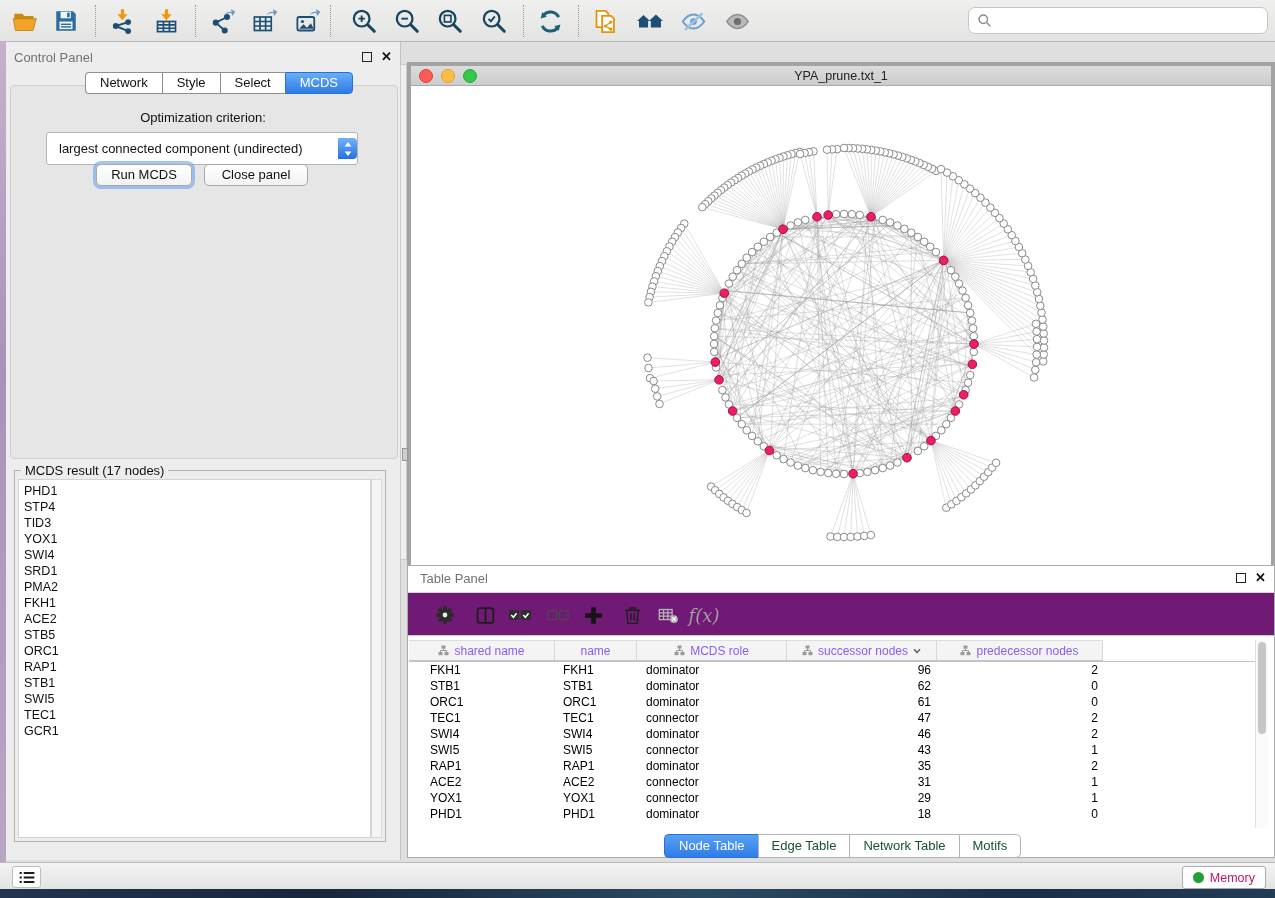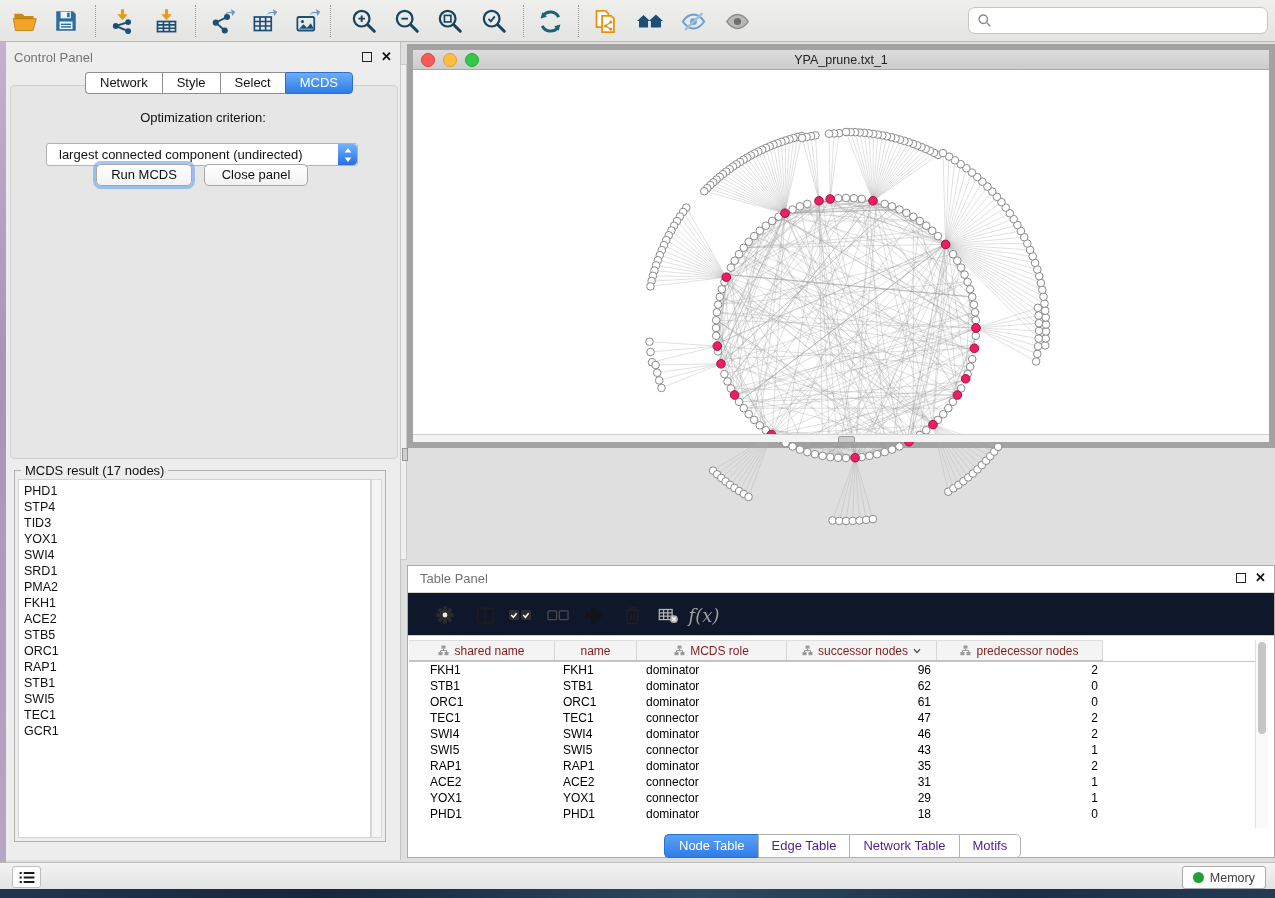--- a/index.html
+++ b/index.html
@@ -28,78 +28,78 @@
   .float-ic{width:8px;height:8px;border:1.5px solid #222;display:inline-block;}
   .close-ic{font-size:13px;font-weight:bold;color:#111;line-height:10px;}
   #cp-tabs{position:absolute;left:79px;top:30px;height:16px;display:flex;z-index:3;}
   .cp-tab{height:20px;line-height:20px;padding:0 14px;font-size:13px;background:#fff;border:1px solid #8f8f8f;border-right:none;color:#111;}
   .cp-tab:first-child{border-radius:4px 0 0 4px;}
   .cp-tab:last-child{border-right:1px solid #8f8f8f;border-radius:0 4px 4px 0;}
   .cp-tab.sel{background:linear-gradient(#6aaef8,#2d7ce6);color:#fff;border-color:#2d6fd0;}
   #cp-card{position:absolute;left:4px;top:43px;width:386px;height:372px;background:#e6e6e6;
     border:1px solid #cfcfcf;border-radius:4px;}
   #opt-label{position:absolute;left:0;top:68px;width:100%;text-align:center;font-size:13px;color:#111;}
-  #criterion{position:absolute;left:40px;top:101px;width:312px;height:23px;background:#fff;border:1px solid #b4b4b4;
+  #criterion{position:absolute;left:40px;top:90px;width:312px;height:33px;background:#fff;border:1px solid #b4b4b4;
     border-radius:3px;box-sizing:border-box;display:flex;align-items:center;font-size:13px;color:#111;}
   #criterion .val{flex:1;padding-left:12px;white-space:nowrap;}
   #criterion .stepper{width:19px;height:21px;border-radius:0 4px 4px 0;background:linear-gradient(#74b2f8,#2470e2);
     display:flex;flex-direction:column;align-items:center;justify-content:center;gap:1px;}
   .btn{background:linear-gradient(#ffffff,#f2f2f2);border:1px solid #a8a8a8;border-radius:5px;font-size:13px;color:#111;
     height:22px;line-height:20px;text-align:center;box-sizing:border-box;}
   #run-btn{position:absolute;left:90px;top:122px;width:96px;box-shadow:0 0 0 3px rgba(106,160,235,.6);border-color:#7republic;}
   #closep-btn{position:absolute;left:198px;top:122px;width:104px;}
   #mcds-group{position:absolute;left:8px;top:428px;width:370px;height:370px;border:1px solid #b2b2b2;}
   #mcds-legend{position:absolute;left:6px;top:-8px;background:#ededed;padding:0 4px;font-size:13px;color:#111;}
   #mcds-list{position:absolute;left:3px;top:8px;right:14px;bottom:3px;background:#fff;border:1px solid #d2d2d2;
     overflow:hidden;padding:3px 0 0 5px;}
   #mcds-scroll{position:absolute;top:8px;right:3px;bottom:3px;width:11px;background:#f4f4f4;border:1px solid #d8d8d8;box-sizing:border-box;}
   .mcds-item{font-size:12.5px;line-height:16px;color:#111;}
   
-  #net-win{position:absolute;left:407px;top:44px;width:868px;height:404px;background:#fff;border:6px solid #a3a3a3;box-sizing:border-box;}
+  #net-win{position:absolute;left:407px;top:62px;width:868px;height:516px;background:#fff;border:4px solid #a3a3a3;box-sizing:border-box;}
   #net-titlebar{position:absolute;left:0;top:0;width:100%;height:20px;background:linear-gradient(#dadada,#cactus);
     background:linear-gradient(#dcdcdc,#cccccc);border-bottom:1px solid #aaa;display:flex;align-items:center;box-sizing:border-box;}
   .tl{width:12px;height:12px;border-radius:50%;margin-left:8px;}
   #net-title{position:absolute;left:0;width:100%;text-align:center;font-size:12.5px;color:#222;}
   #net-hscroll{position:absolute;left:0;bottom:0;width:100%;height:8px;background:#f3f3f3;border-top:1px solid #d0d0d0;box-sizing:border-box;}
   #net-hthumb{position:absolute;left:425px;top:1px;width:15px;height:5px;background:#cfcfcf;border:1px solid #9b9b9b;border-radius:2px;}
   #net-vscroll{position:absolute;left:400px;top:64px;width:7px;height:496px;background:#efefef;border:1px solid #cacaca;box-sizing:border-box;}
   #net-vthumb{position:absolute;left:1px;top:383px;width:4px;height:11px;background:#cfcfcf;border:1px solid #979797;}
   
   #table-panel{position:absolute;left:407px;top:565px;width:868px;height:293px;background:#fff;border:1px solid #ababab;box-sizing:border-box;}
   #tp-header{position:absolute;left:12px;top:4px;right:8px;height:16px;display:flex;align-items:center;}
-  #tp-toolbar{position:absolute;left:0;top:26px;width:100%;height:44px;background:#0f172a;border-top:1px solid #d6d6d6;border-bottom:1px solid #cfcfcf;box-sizing:border-box;}
+  #tp-toolbar{position:absolute;left:0;top:26px;width:100%;height:44px;background:#701a75;border-top:1px solid #d6d6d6;border-bottom:1px solid #cfcfcf;box-sizing:border-box;}
   .tpbtn{position:absolute;top:7px;width:30px;height:30px;display:flex;align-items:center;justify-content:center;}
   .fx{font-family:"DejaVu Serif",serif;font-style:italic;font-size:18px;color:#a0a0a0;}
   #tbl{position:absolute;left:1px;top:74px;width:856px;}
   #tbl-headrow{display:flex;height:19px;background:#f4f4f4;border-bottom:1px solid #c4c4c4;border-top:1px solid #dddddd;width:694px;}
-  .hcell{display:flex;align-items:center;justify-content:center;gap:5px;font-size:12px;color:#7f1d1d;border-right:1px solid #d8d8d8;box-sizing:border-box;height:19px;}
+  .hcell{display:flex;align-items:center;justify-content:center;gap:5px;font-size:12px;color:#8b5cf6;border-right:1px solid #d8d8d8;box-sizing:border-box;height:19px;}
   .hcell:nth-of-type(1){width:146px;} .hcell:nth-of-type(2){width:82px;}
   .hcell:nth-of-type(3){width:150px;} .hcell:nth-of-type(4){width:150px;}
   .hcell:nth-of-type(5){width:166px;border-right:1px solid #d8d8d8;text-align:right;}
   .trow{display:flex;height:16px;line-height:16px;font-size:12px;color:#000;}
   .trow span{display:block;box-sizing:border-box;white-space:nowrap;overflow:hidden;}
   .trow span:nth-of-type(1){width:146px;padding-left:21px;}
   .trow span:nth-of-type(2){width:82px;padding-left:8px;}
   .trow span:nth-of-type(3){width:150px;padding-left:9px;}
   .trow span:nth-of-type(4){width:150px;text-align:right;padding-right:6px;}
   .trow span:nth-of-type(5){width:166px;text-align:right;padding-right:5px;}
   #tbl-vscroll{position:absolute;right:6px;top:74px;width:12px;height:188px;background:#fafafa;border-left:1px solid #e0e0e0;}
   #tbl-vthumb{position:absolute;left:2px;top:2px;width:8px;height:92px;background:#c6c6c6;border-radius:4px;}
   #tp-tabs{position:absolute;left:256px;top:268px;height:22px;display:flex;}
-  .tp-tab{height:22px;line-height:22px;padding:0 13px;font-size:13px;background:#fff;border:1px solid #b2b2b2;border-right:none;color:#4c1d95;}
+  .tp-tab{height:22px;line-height:22px;padding:0 13px;font-size:13px;background:#fff;border:1px solid #b2b2b2;border-right:none;color:#14532d;}
   .tp-tab:first-child{border-radius:5px 0 0 5px;padding-left:14px;}
   .tp-tab:last-child{border-right:1px solid #b2b2b2;border-radius:0 5px 5px 0;}
   .tp-tab.sel{background:linear-gradient(#58a2f4,#2f7ce8);color:#fff;border-color:#2d6fd0;}
   
   #status-bar{position:absolute;left:0;top:862px;width:1275px;height:27px;background:linear-gradient(#f3f3f3,#e3e3e3);
     border-top:1px solid #bcbcbc;box-sizing:border-box;}
   #list-btn{position:absolute;left:12px;top:3px;width:27px;height:20px;background:#fdfdfd;border:1px solid #bdbdbd;border-radius:3px;
     display:flex;align-items:center;justify-content:center;}
   #memory-btn{position:absolute;right:9px;top:3px;height:21px;background:#fdfdfd;border:1px solid #ababab;border-radius:3px;
-    display:flex;align-items:center;gap:6px;padding:0 10px;font-size:12.5px;color:#404040;}
+    display:flex;align-items:center;gap:6px;padding:0 10px;font-size:12.5px;color:#be185d;}
   #memory-dot{width:11px;height:11px;border-radius:50%;background:#24a038;}
   svg{display:block;}
 </style>
 </head>
 <body>
 
 <div id="app">
 
   <div id="toolbar">
     <div class="tbtn" style="left:8px">

